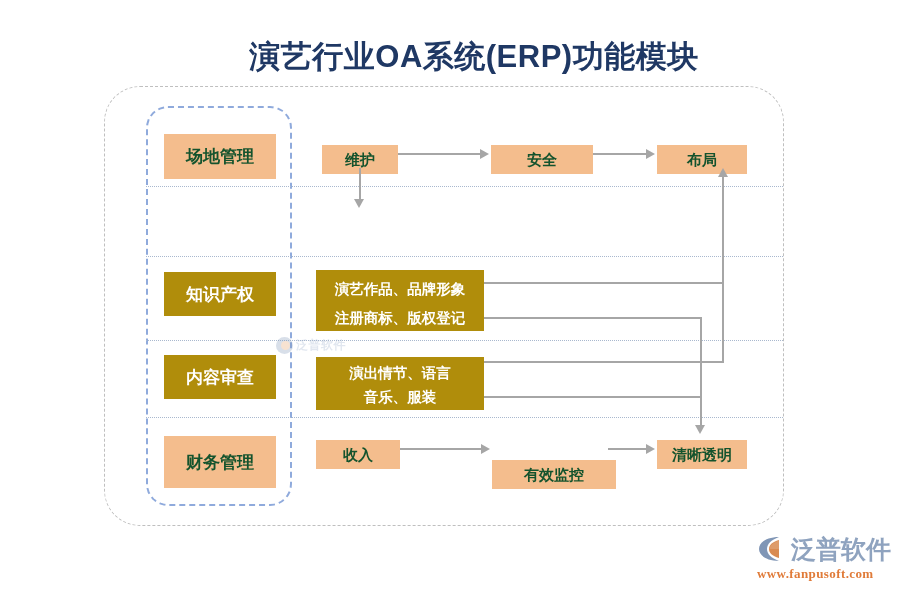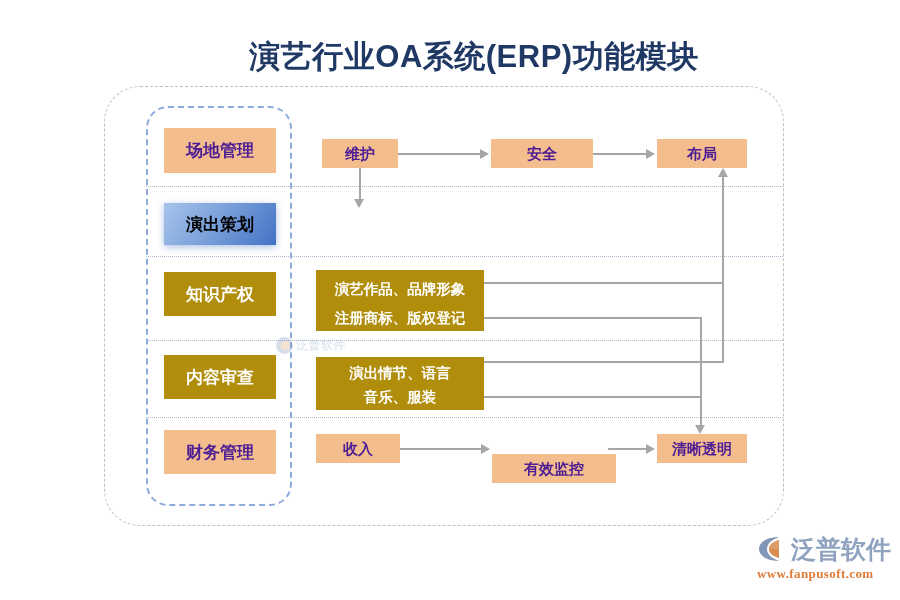--- a/index.html
+++ b/index.html
@@ -72,21 +72,22 @@
     box-sizing: border-box;
     display: flex;
     align-items: center;
     justify-content: center;
     font-weight: bold;
     white-space: nowrap;
     line-height: 1;
   }
   .box.orange {
     background: #F4BD8D;
-    color: #4c1d95;
+    color: #14532d;
+    margin-top: 6px;
   }
   .box.gold {
     background: #B08D0B;
     color: #FFFFFF;
   }
   .box.blue {
     background: linear-gradient(125deg, #A7C3EA 0%, #7BA2DB 45%, #4472C4 100%);
     color: #000000;
     box-shadow: 0 2px 7px rgba(68,114,196,0.45);
   }
@@ -207,33 +208,30 @@
 
   <div class="row-sep" style="top:186px;"></div>
   <div class="row-sep" style="top:256px;"></div>
   <div class="row-sep" style="top:340px;"></div>
   <div class="row-sep" style="top:417px;"></div>
 
   <div class="box cat orange" style="left:164px; top:128px; width:112px; height:45px;">
     <span>场地管理</span>
   </div>
 
-  <div class="box cat blue" style="left:164px; top:203px; width:112px; height:42px;">
-    <span>演出策划</span>
-  </div>
 
   <div class="box cat gold" style="left:164px; top:272px; width:112px; height:44px;">
     <span>知识产权</span>
   </div>
 
   <div class="box cat gold" style="left:164px; top:355px; width:112px; height:44px;">
     <span>内容审查</span>
   </div>
 
-  <div class="box cat orange" style="left:164px; top:430px; width:112px; height:44px;">
+  <div class="box cat orange" style="left:164px; top:430px; width:112px; height:52px;">
     <span>财务管理</span>
   </div>
 
   <div class="box leaf orange" style="left:491px; top:139px; width:102px; height:29px;">
     <span>安全</span>
   </div>
 
   <div class="box leaf orange" style="left:322px; top:139px; width:76px; height:29px;">
     <span>维护</span>
   </div>

